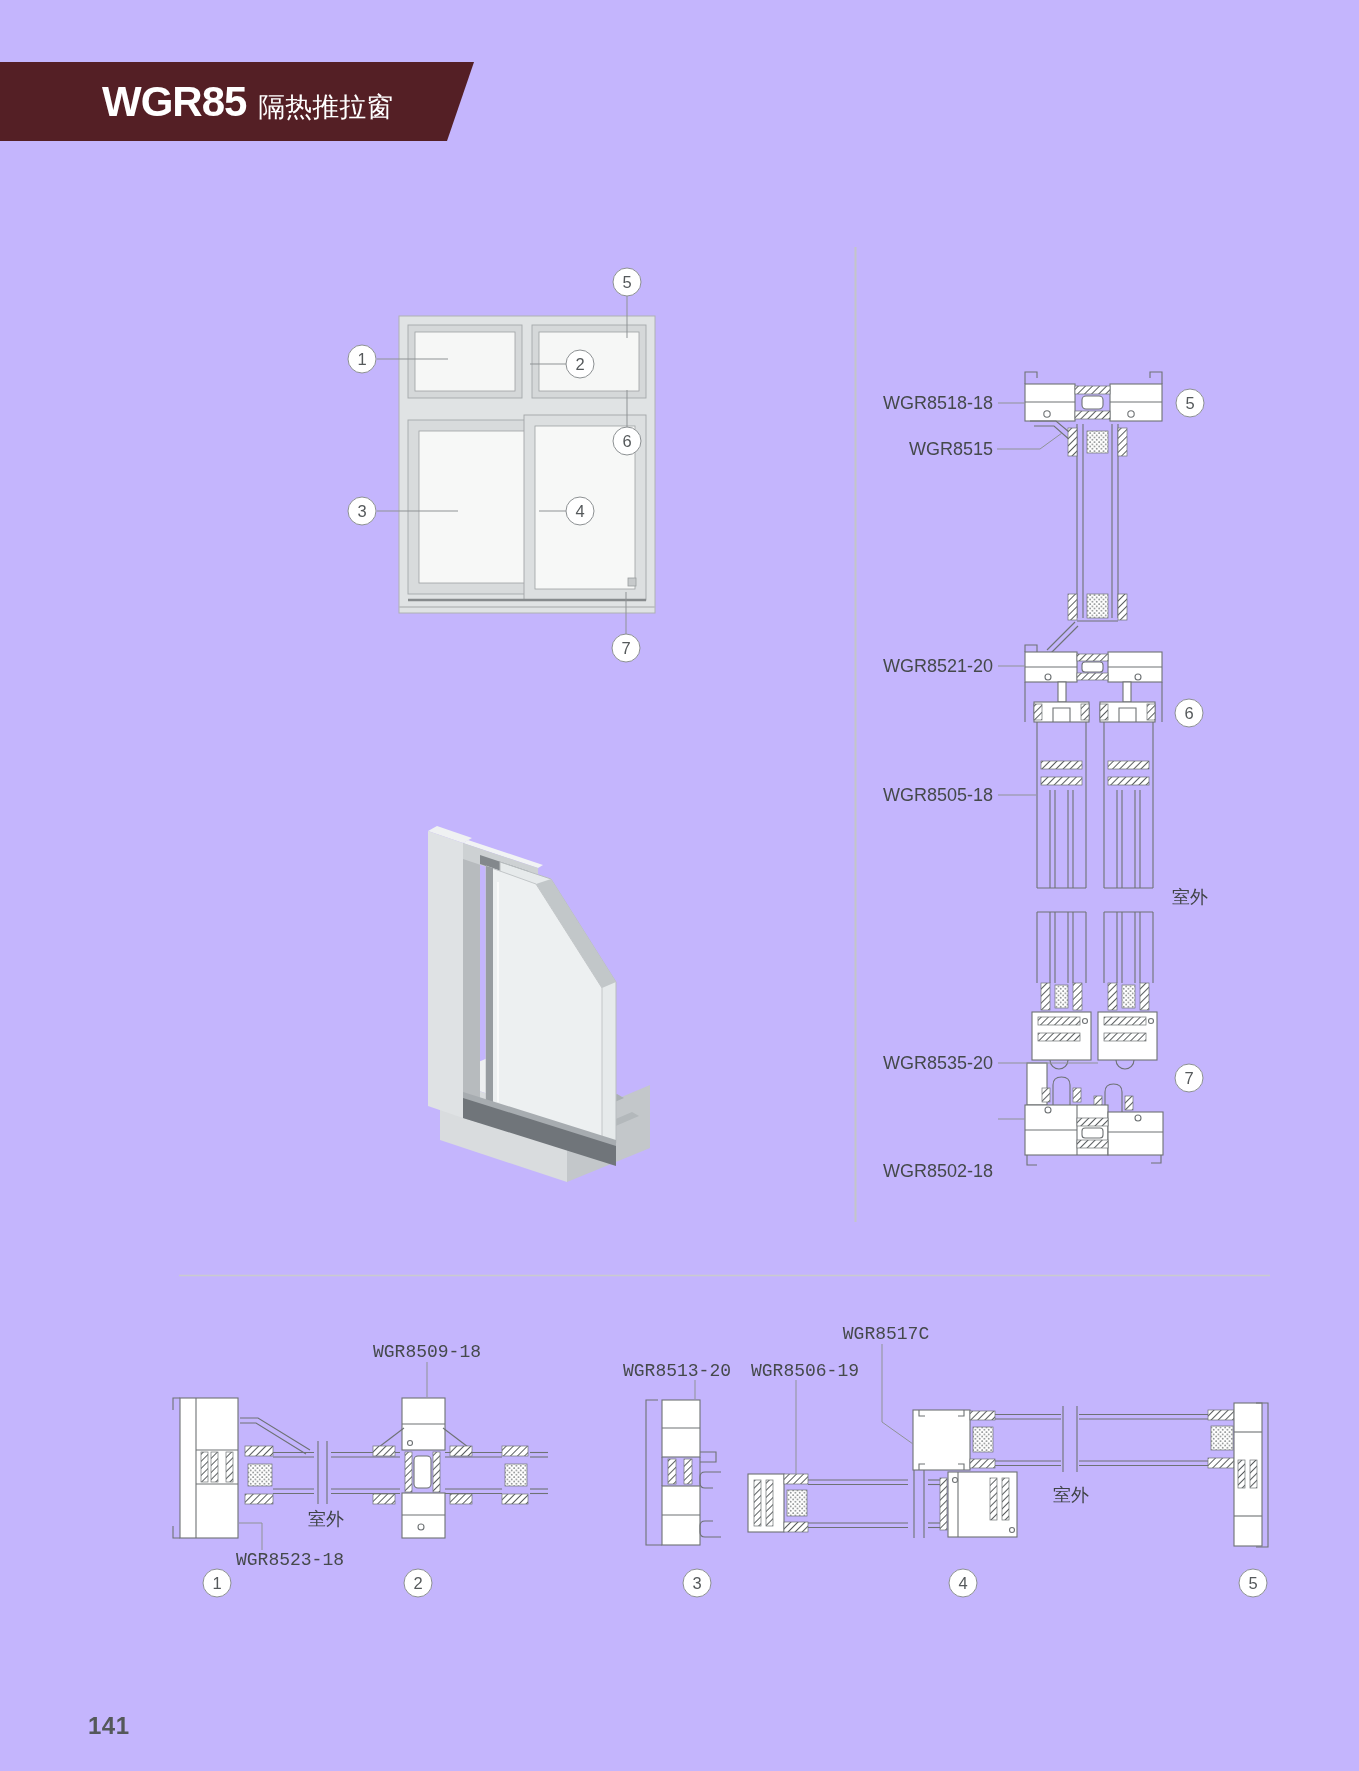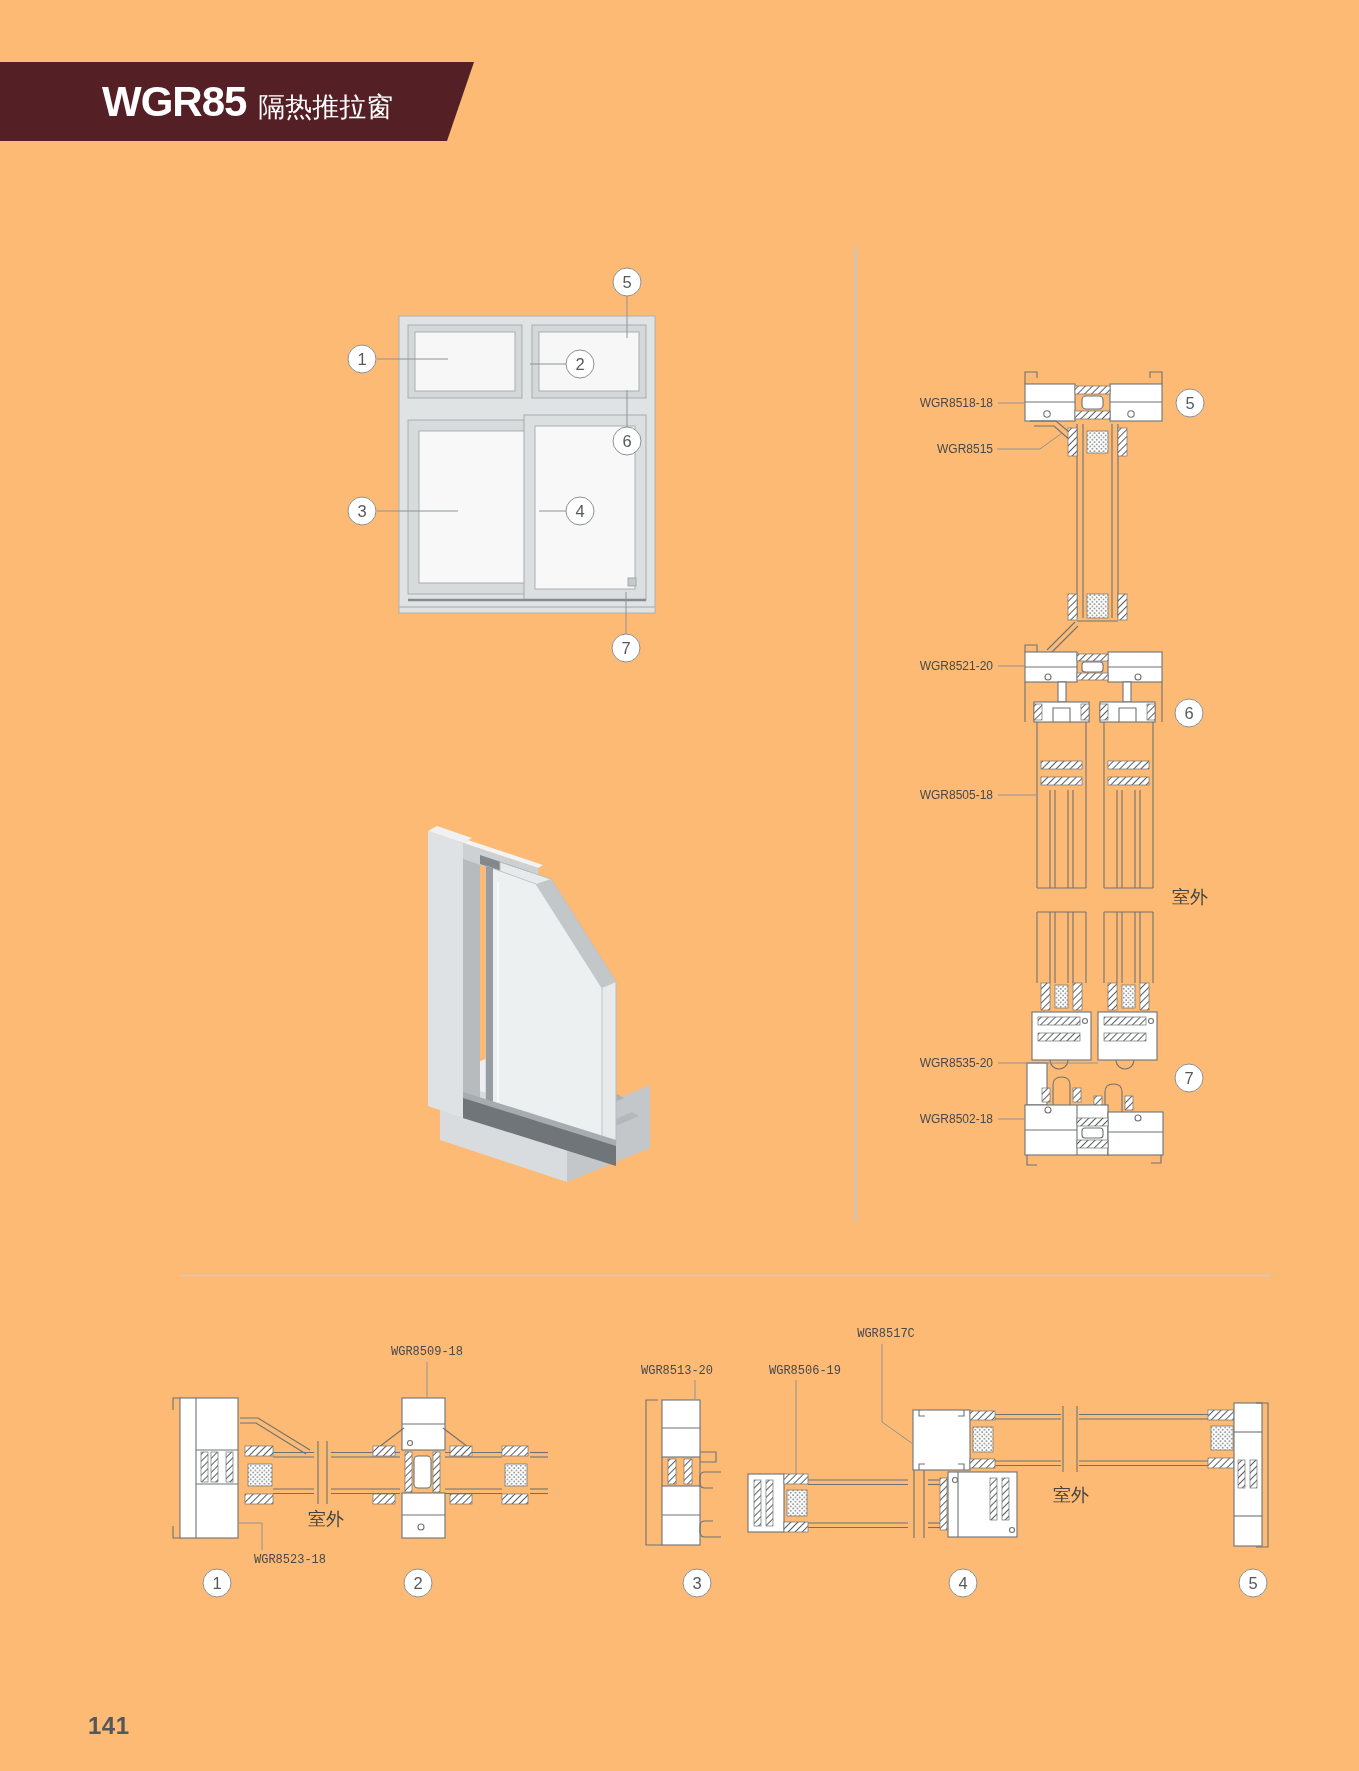--- a/index.html
+++ b/index.html
@@ -1,32 +1,32 @@
 <!DOCTYPE html>
 <html><head>
 <meta charset="utf-8">
 <style>
   html,body{margin:0;padding:0;background:#ffffff;}
-  .page{position:relative;width:1359px;height:1771px;background:#fdba74;overflow:hidden;
+  .page{position:relative;width:1359px;height:1771px;background:#c4b5fd;overflow:hidden;
         font-family:"Liberation Sans",sans-serif;}
   .banner{position:absolute;left:0;top:62px;width:474px;height:79px;background:#541f25;
           clip-path:polygon(0 0,100% 0,calc(100% - 27px) 100%,0 100%);
           line-height:79px;padding-left:102px;box-sizing:border-box;white-space:nowrap;}
   .banner .model{color:#ffffff;font-size:42px;font-weight:bold;letter-spacing:-1px;vertical-align:baseline;}
   .banner .subtitle{color:#ffffff;font-size:27px;margin-left:12px;vertical-align:baseline;}
   svg.draw{position:absolute;left:0;top:0;}
   .ln{stroke:#6e7274;fill:none;stroke-width:1.1;}
   .fw{fill:#ffffff;stroke:#6e7274;stroke-width:1.1;}
   .hz{fill:url(#h);stroke:#6e7274;stroke-width:0.7;}
   .dz{fill:url(#d);stroke:#6e7274;stroke-width:0.7;}
   .ld{stroke:#8f9395;stroke-width:1;fill:none;}
   .co{position:absolute;width:29px;height:29px;border:1.4px solid #8d9193;border-radius:50%;
       background:#fff;display:flex;align-items:center;justify-content:center;
       font-size:16.5px;color:#55595b;transform:translate(-50%,-50%);box-sizing:border-box;}
-  .lbl{position:absolute;font-size:12px;color:#45494b;white-space:nowrap;}
+  .lbl{position:absolute;font-size:18px;color:#45494b;white-space:nowrap;}
   .r{transform:translate(-100%,-50%);}
   .c{transform:translate(-50%,-50%);font-family:Liberation Mono, monospace;}
   .cjk{font-size:18px;color:#3f4345;}
   .pagenum{position:absolute;left:88px;top:1712px;font-size:24px;font-weight:bold;color:#54585a;letter-spacing:0.5px;}
 </style>
 </head>
 <body>
 
 <div class="page">
 
@@ -411,21 +411,21 @@
     </div>
   <div class="co" style="left:1253px;top:1583px">
       <span>5</span>
     </div>
 
   <div class="lbl r" style="left:993px;top:403px">WGR8518-18</div>
   <div class="lbl r" style="left:993px;top:449px">WGR8515</div>
   <div class="lbl r" style="left:993px;top:666px">WGR8521-20</div>
   <div class="lbl r" style="left:993px;top:795px">WGR8505-18</div>
   <div class="lbl r" style="left:993px;top:1063px">WGR8535-20</div>
-  <div class="lbl r" style="left:993px;top:1119px">WGR8502-18</div>
+  <div class="lbl r" style="left:993px;top:1171px">WGR8502-18</div>
   <div class="lbl c cjk" style="left:1190px;top:897px">室外</div>
 
   <div class="lbl c" style="left:427px;top:1352px">WGR8509-18</div>
   <div class="lbl c" style="left:290px;top:1560px">WGR8523-18</div>
   <div class="lbl c cjk" style="left:326px;top:1519px">室外</div>
 
   <div class="lbl c" style="left:677px;top:1371px">WGR8513-20</div>
   <div class="lbl c" style="left:805px;top:1371px">WGR8506-19</div>
   <div class="lbl c" style="left:886px;top:1334px">WGR8517C</div>
   <div class="lbl c cjk" style="left:1071px;top:1495px">室外</div>

